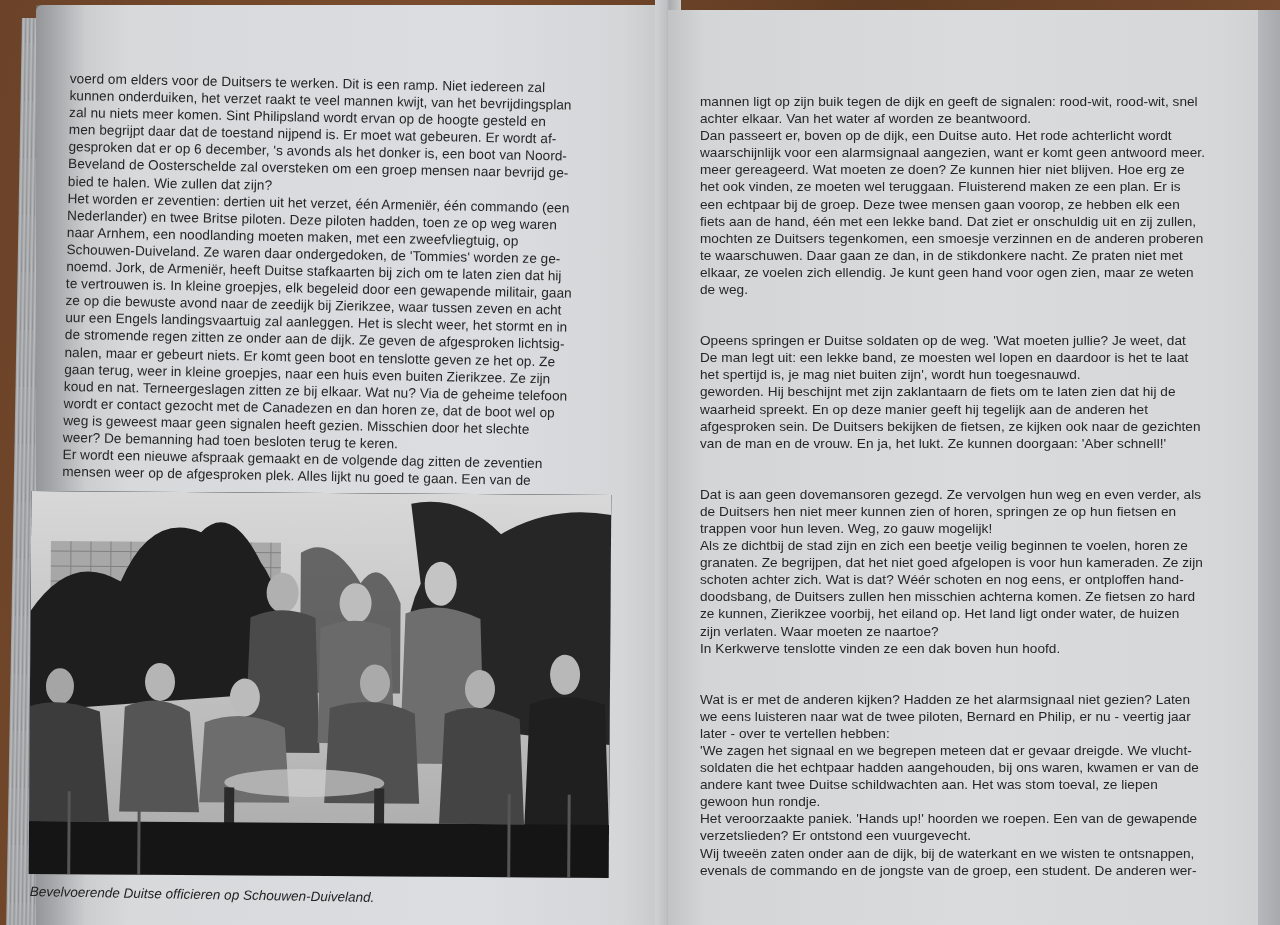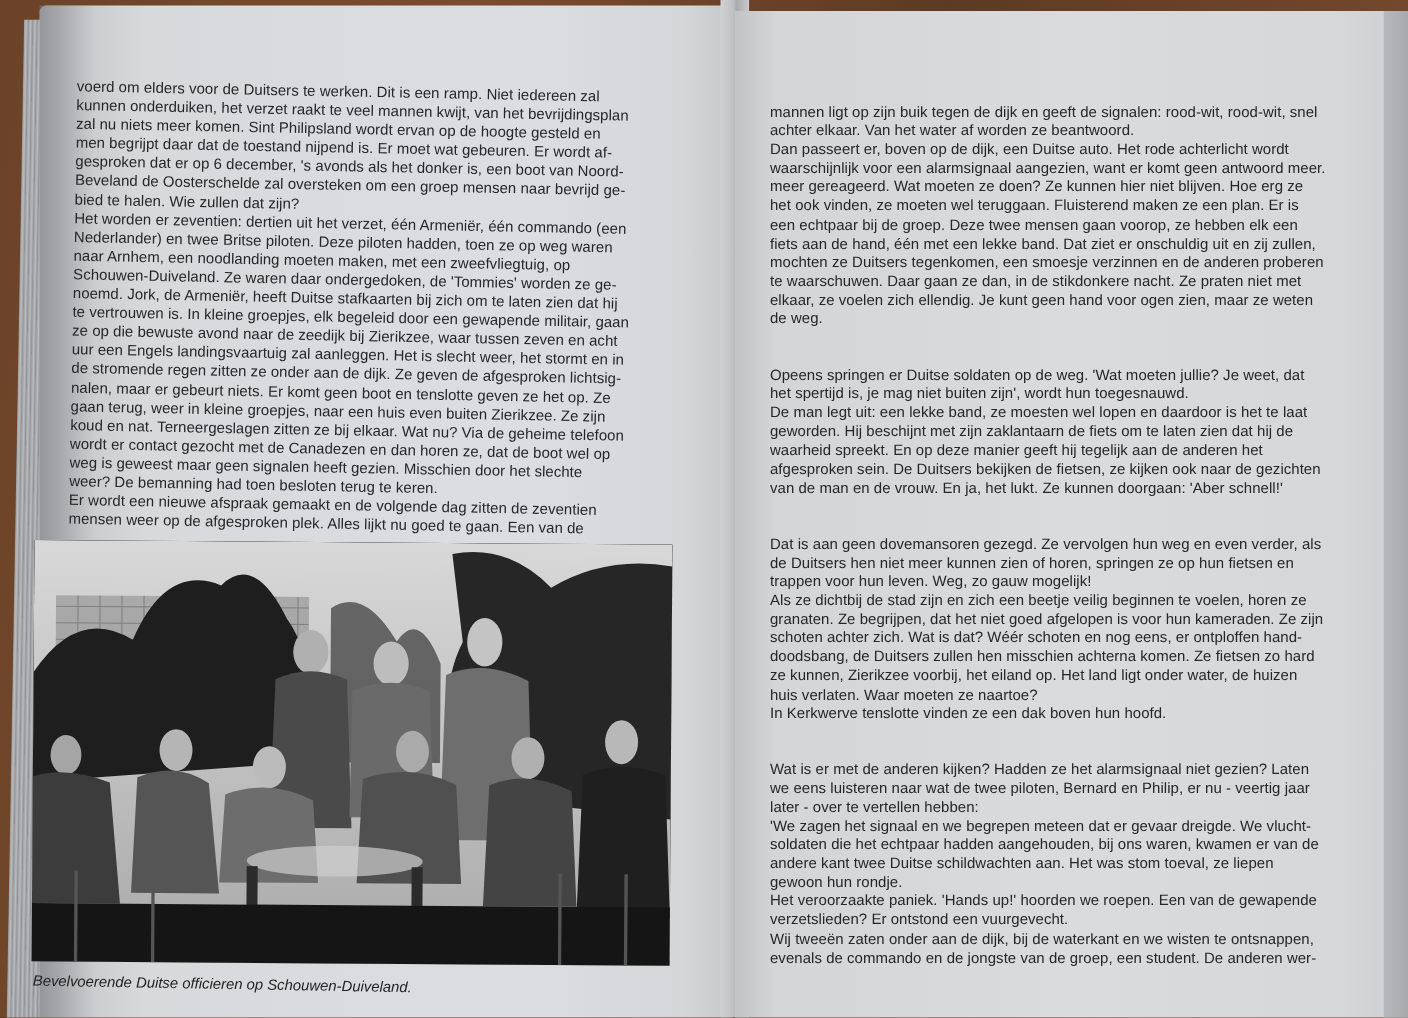--- a/index.html
+++ b/index.html
@@ -187,39 +187,39 @@
     <p>fiets aan de hand, één met een lekke band. Dat ziet er onschuldig uit en zij zullen,</p>
     <p>mochten ze Duitsers tegenkomen, een smoesje verzinnen en de anderen proberen</p>
     <p>te waarschuwen. Daar gaan ze dan, in de stikdonkere nacht. Ze praten niet met</p>
     <p>elkaar, ze voelen zich ellendig. Je kunt geen hand voor ogen zien, maar ze weten</p>
     <p>de weg.</p>
   </div>
   <div class="gap"></div>
     <div class="gap"></div>
   <div>
     <p>Opeens springen er Duitse soldaten op de weg. 'Wat moeten jullie? Je weet, dat</p>
+    <p>De man legt uit: een lekke band, ze moesten wel lopen en daardoor is het te laat</p>
     <p>het spertijd is, je mag niet buiten zijn', wordt hun toegesnauwd.</p>
-    <p>De man legt uit: een lekke band, ze moesten wel lopen en daardoor is het te laat</p>
     <p>geworden. Hij beschijnt met zijn zaklantaarn de fiets om te laten zien dat hij de</p>
     <p>waarheid spreekt. En op deze manier geeft hij tegelijk aan de anderen het</p>
     <p>afgesproken sein. De Duitsers bekijken de fietsen, ze kijken ook naar de gezichten</p>
     <p>van de man en de vrouw. En ja, het lukt. Ze kunnen doorgaan: 'Aber schnell!'</p>
   </div>
   <div class="gap"></div>
     <div class="gap"></div>
   <div>
     <p>Dat is aan geen dovemansoren gezegd. Ze vervolgen hun weg en even verder, als</p>
     <p>de Duitsers hen niet meer kunnen zien of horen, springen ze op hun fietsen en</p>
     <p>trappen voor hun leven. Weg, zo gauw mogelijk!</p>
     <p>Als ze dichtbij de stad zijn en zich een beetje veilig beginnen te voelen, horen ze</p>
     <p>granaten. Ze begrijpen, dat het niet goed afgelopen is voor hun kameraden. Ze zijn</p>
     <p>schoten achter zich. Wat is dat? Wéér schoten en nog eens, er ontploffen hand-</p>
     <p>doodsbang, de Duitsers zullen hen misschien achterna komen. Ze fietsen zo hard</p>
     <p>ze kunnen, Zierikzee voorbij, het eiland op. Het land ligt onder water, de huizen</p>
-    <p>huis verlaten. Waar moeten ze naartoe?</p>
+    <p>zijn verlaten. Waar moeten ze naartoe?</p>
     <p>In Kerkwerve tenslotte vinden ze een dak boven hun hoofd.</p>
   </div>
   <div class="gap"></div>
     <div class="gap"></div>
   <div>
     <p>Wat is er met de anderen kijken? Hadden ze het alarmsignaal niet gezien? Laten</p>
     <p>we eens luisteren naar wat de twee piloten, Bernard en Philip, er nu - veertig jaar</p>
     <p>later - over te vertellen hebben:</p>
     <p>'We zagen het signaal en we begrepen meteen dat er gevaar dreigde. We vlucht-</p>
     <p>soldaten die het echtpaar hadden aangehouden, bij ons waren, kwamen er van de</p>

